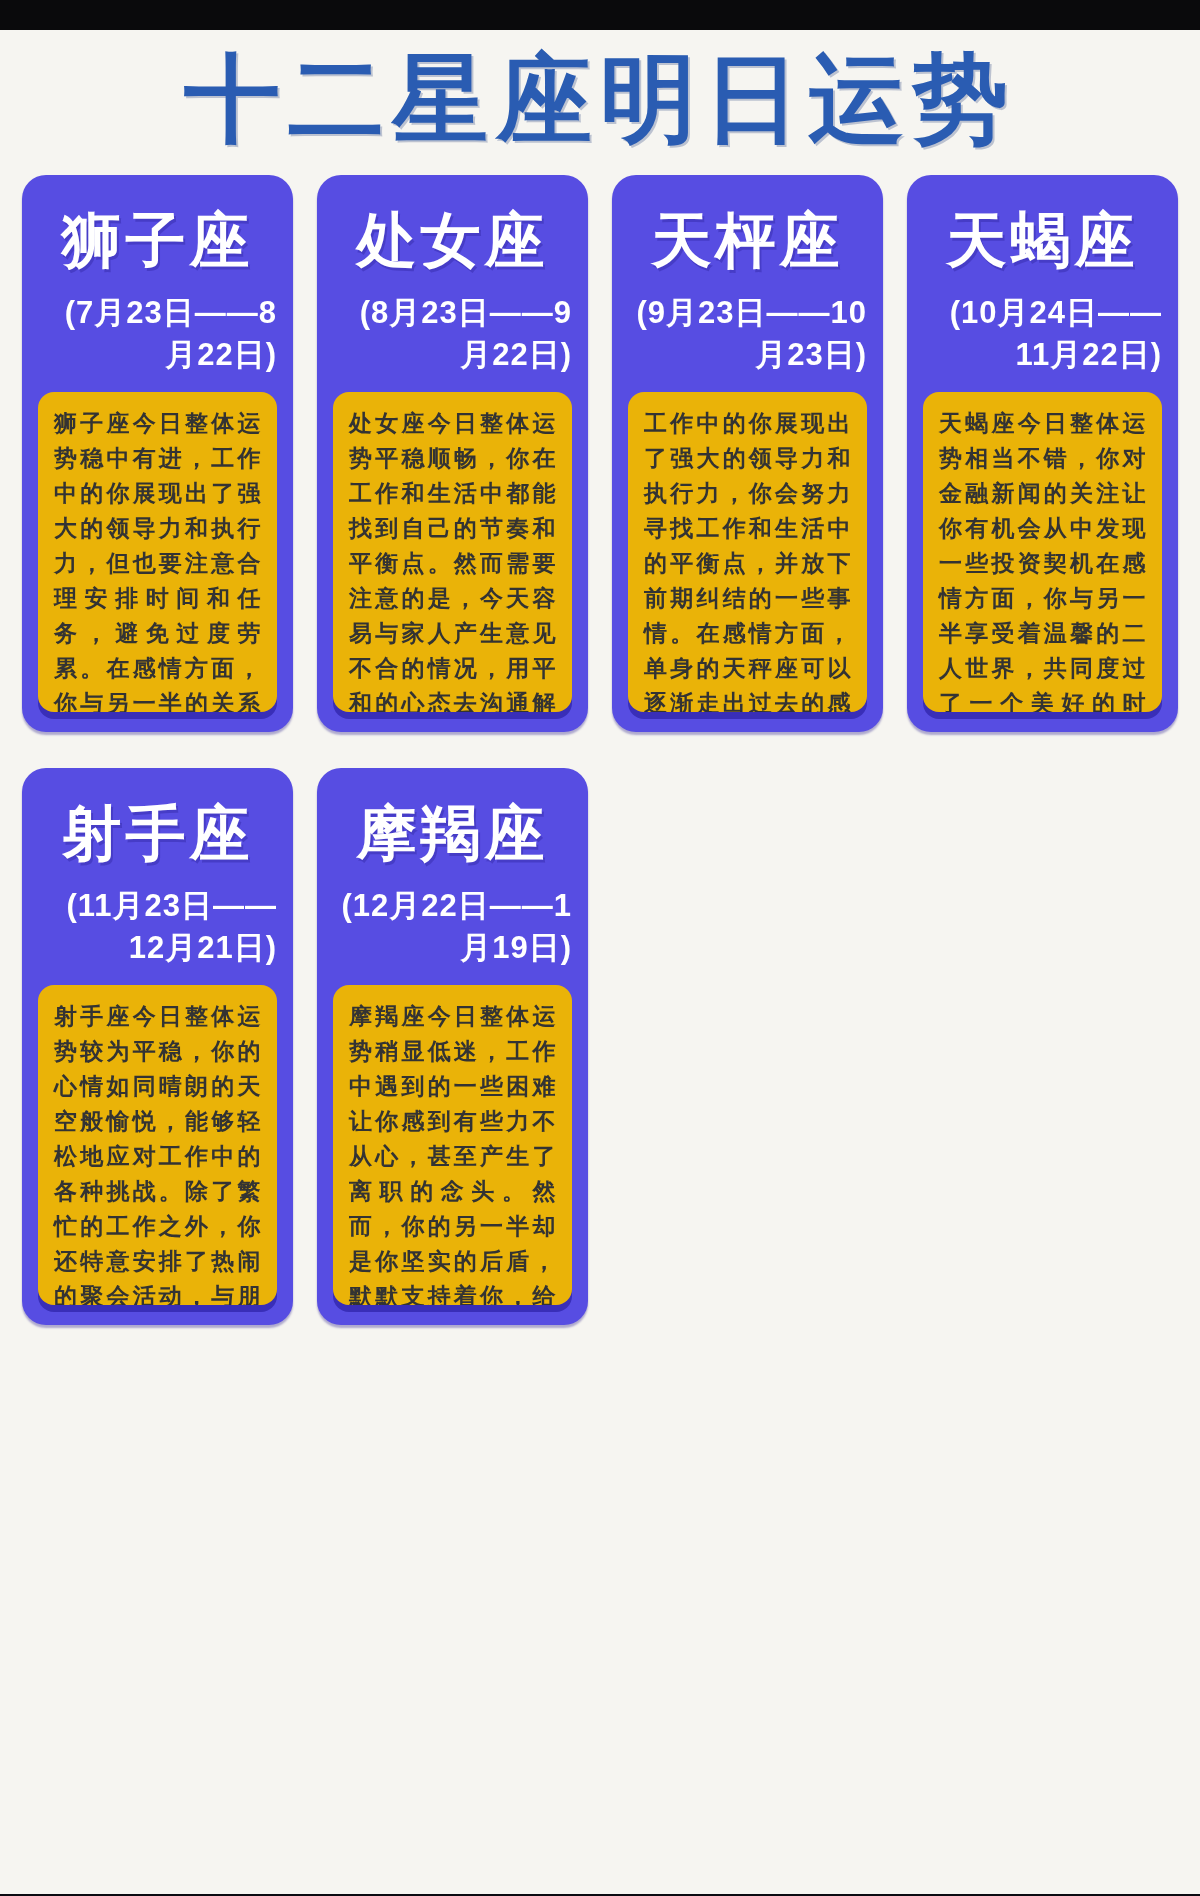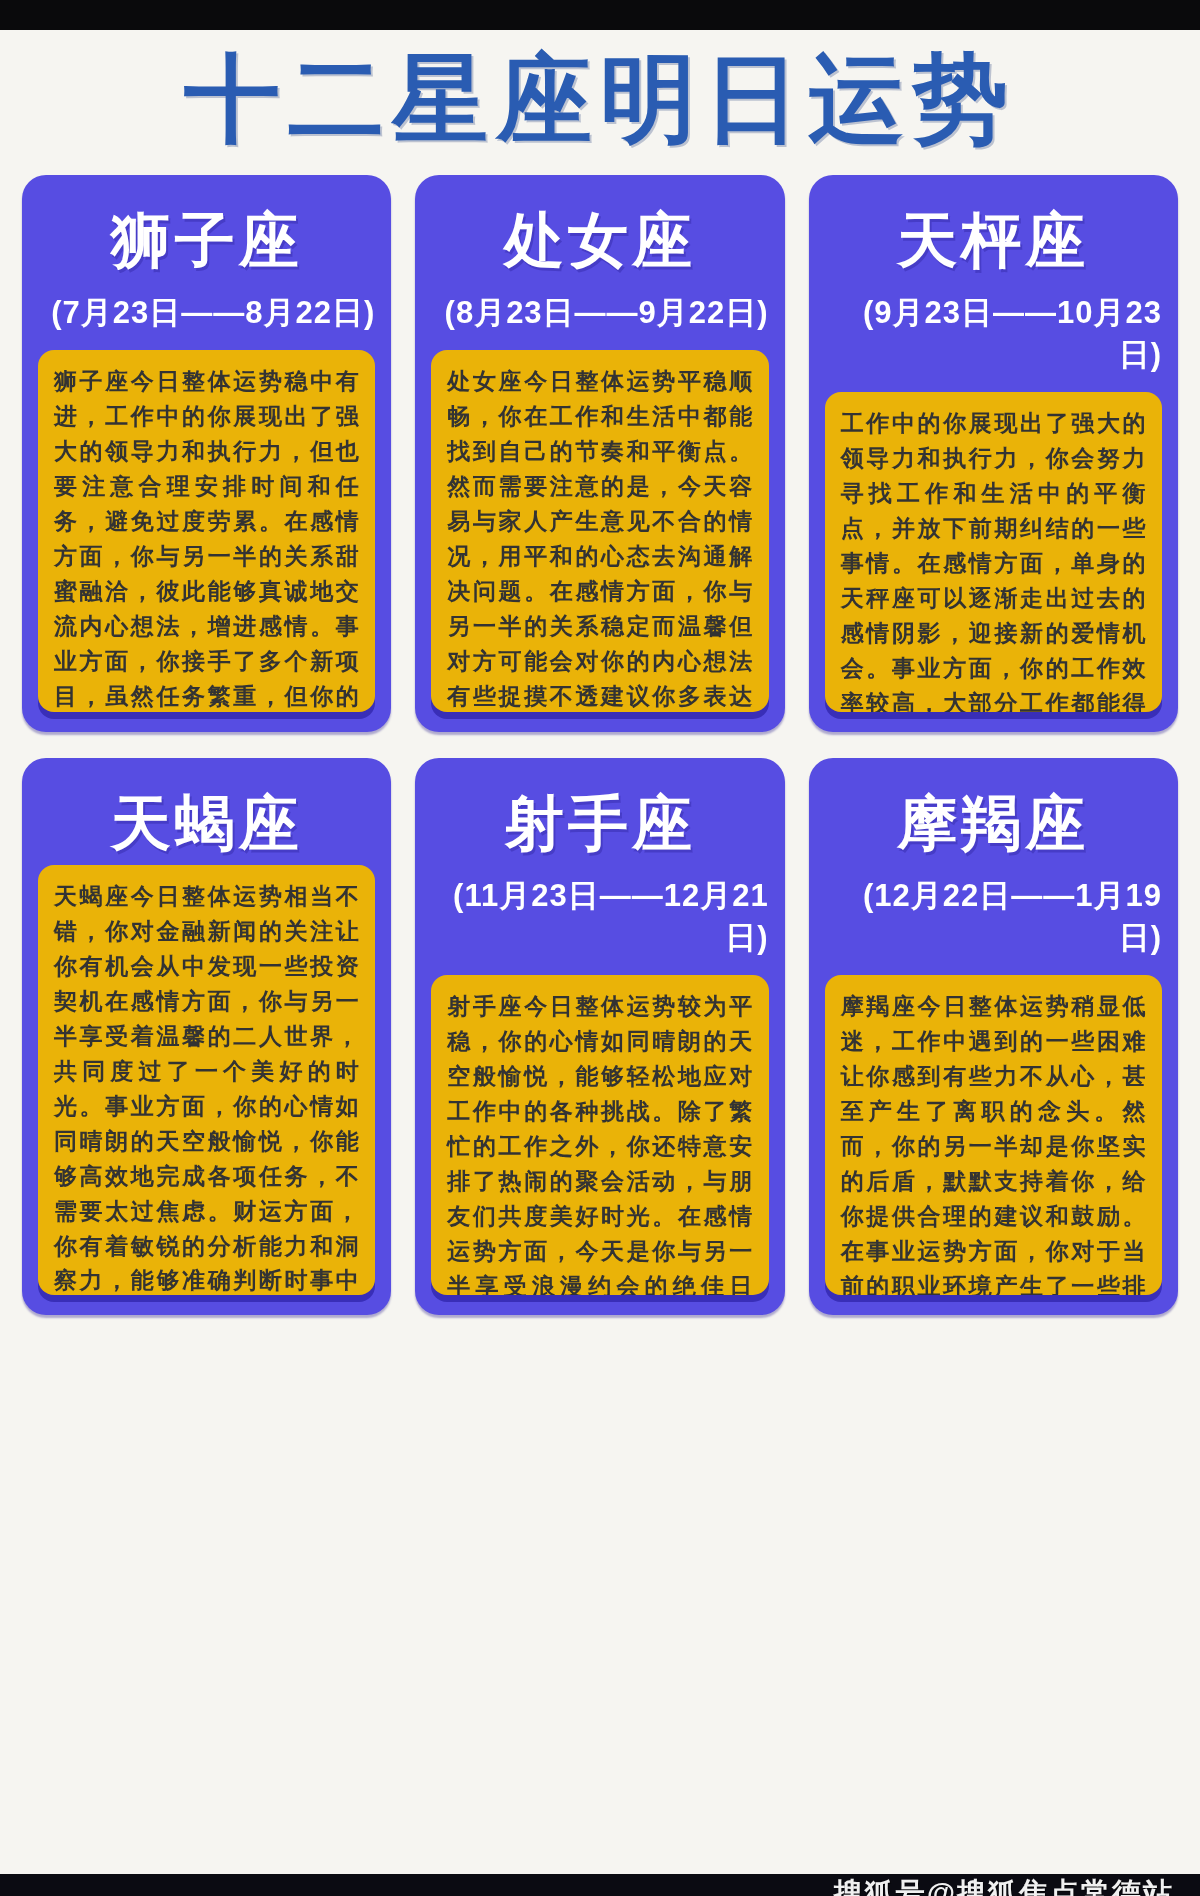--- a/index.html
+++ b/index.html
@@ -28,23 +28,23 @@
     font-size: 96px;
     font-weight: 900;
     letter-spacing: 8px;
     color: #2a5cb2;
     text-shadow: 2px 2px 0 rgba(16,45,110,0.25);
     flex: 0 0 auto;
   }
   .cards {
     flex: 1 1 auto;
     display: grid;
-    grid-template-columns: 1fr 1fr 1fr;
+    grid-template-columns: 1fr 1fr 1fr 1fr;
     grid-template-rows: 557px 557px 528px;
-    gap: 26px 24px;
+    gap: 36px 24px;
     padding: 5px 22px;
   }
   .card {
     background: #574de2;
     border-radius: 24px;
     display: flex;
     flex-direction: column;
     padding: 8px 16px 20px;
     box-shadow: 0 3px 2px rgba(40,30,140,0.35);
   }
@@ -122,20 +122,21 @@
     </section>
 
     <section class="card">
       <h2 class="card-title">天枰座</h2>
       <div class="card-date">(9月23日——10月23日)</div>
       <div class="card-body">工作中的你展现出了强大的领导力和执行力，你会努力寻找工作和生活中的平衡点，并放下前期纠结的一些事情。在感情方面，单身的天秤座可以逐渐走出过去的感情阴影，迎接新的爱情机会。事业方面，你的工作效率较高，大部分工作都能得到圆满的收尾，展现出你的专业能力和责任心。财运方面，你的金钱运用和投资事项都在可控范围内，能够保持稳定的财务状况。</div>
     </section>
 
     <section class="card">
       <h2 class="card-title">天蝎座</h2>
+      <div class="card-date">(10月24日——11月22日)</div>
       <div class="card-body">天蝎座今日整体运势相当不错，你对金融新闻的关注让你有机会从中发现一些投资契机在感情方面，你与另一半享受着温馨的二人世界，共同度过了一个美好的时光。事业方面，你的心情如同晴朗的天空般愉悦，你能够高效地完成各项任务，不需要太过焦虑。财运方面，你有着敏锐的分析能力和洞察力，能够准确判断时事中的有利信息，并将其运用到自己的投资中，为自己带来丰厚的回报</div>
     </section>
 
     <section class="card">
       <h2 class="card-title">射手座</h2>
       <div class="card-date">(11月23日——12月21日)</div>
       <div class="card-body">射手座今日整体运势较为平稳，你的心情如同晴朗的天空般愉悦，能够轻松地应对工作中的各种挑战。除了繁忙的工作之外，你还特意安排了热闹的聚会活动，与朋友们共度美好时光。在感情运势方面，今天是你与另一半享受浪漫约会的绝佳日子，你们会一起创造出许多难忘的回忆。在事业运势方面，你展现出了积极主动的工作态度，高效完成工作任务，得到了同事和上司的认可。然而在财利运势方面，你似乎有些过于大方，花费有些无节制，需要注意理财和节约。</div>
     </section>
 
     <section class="card">

